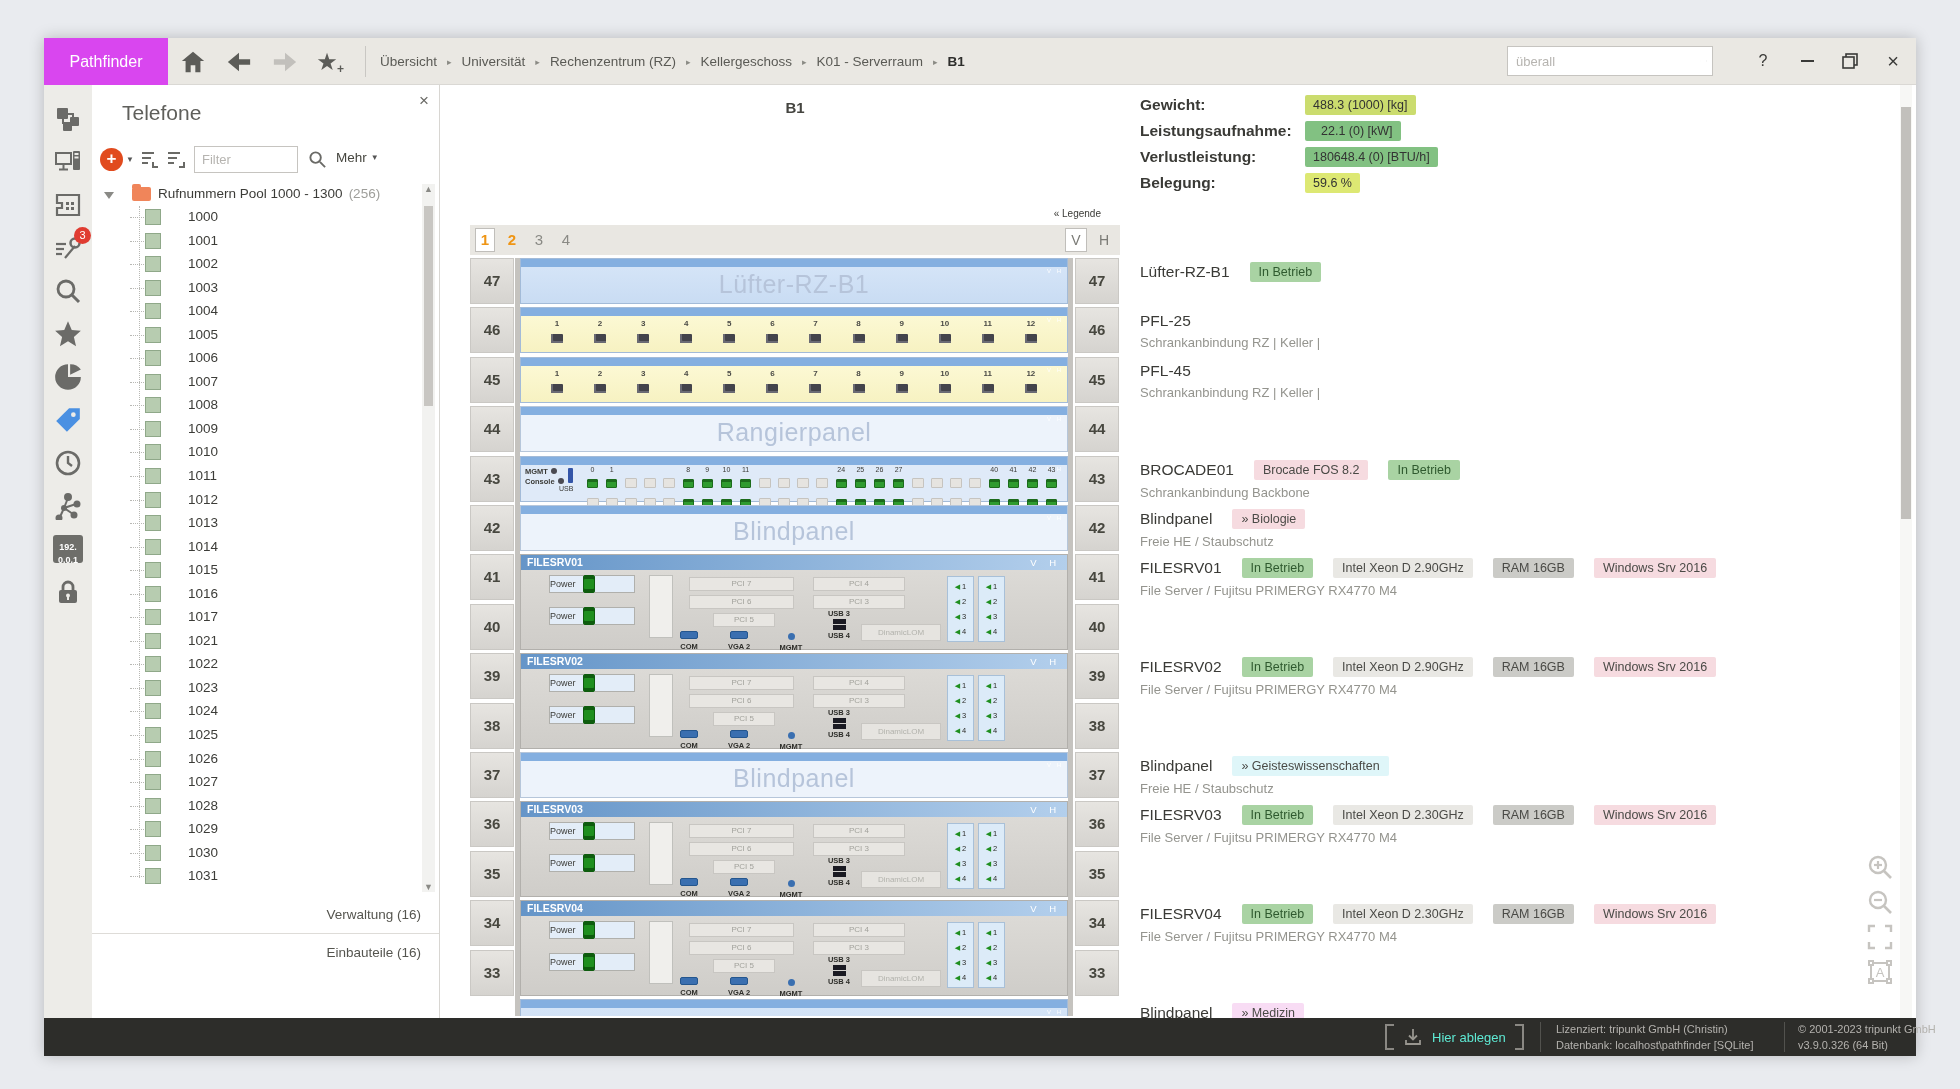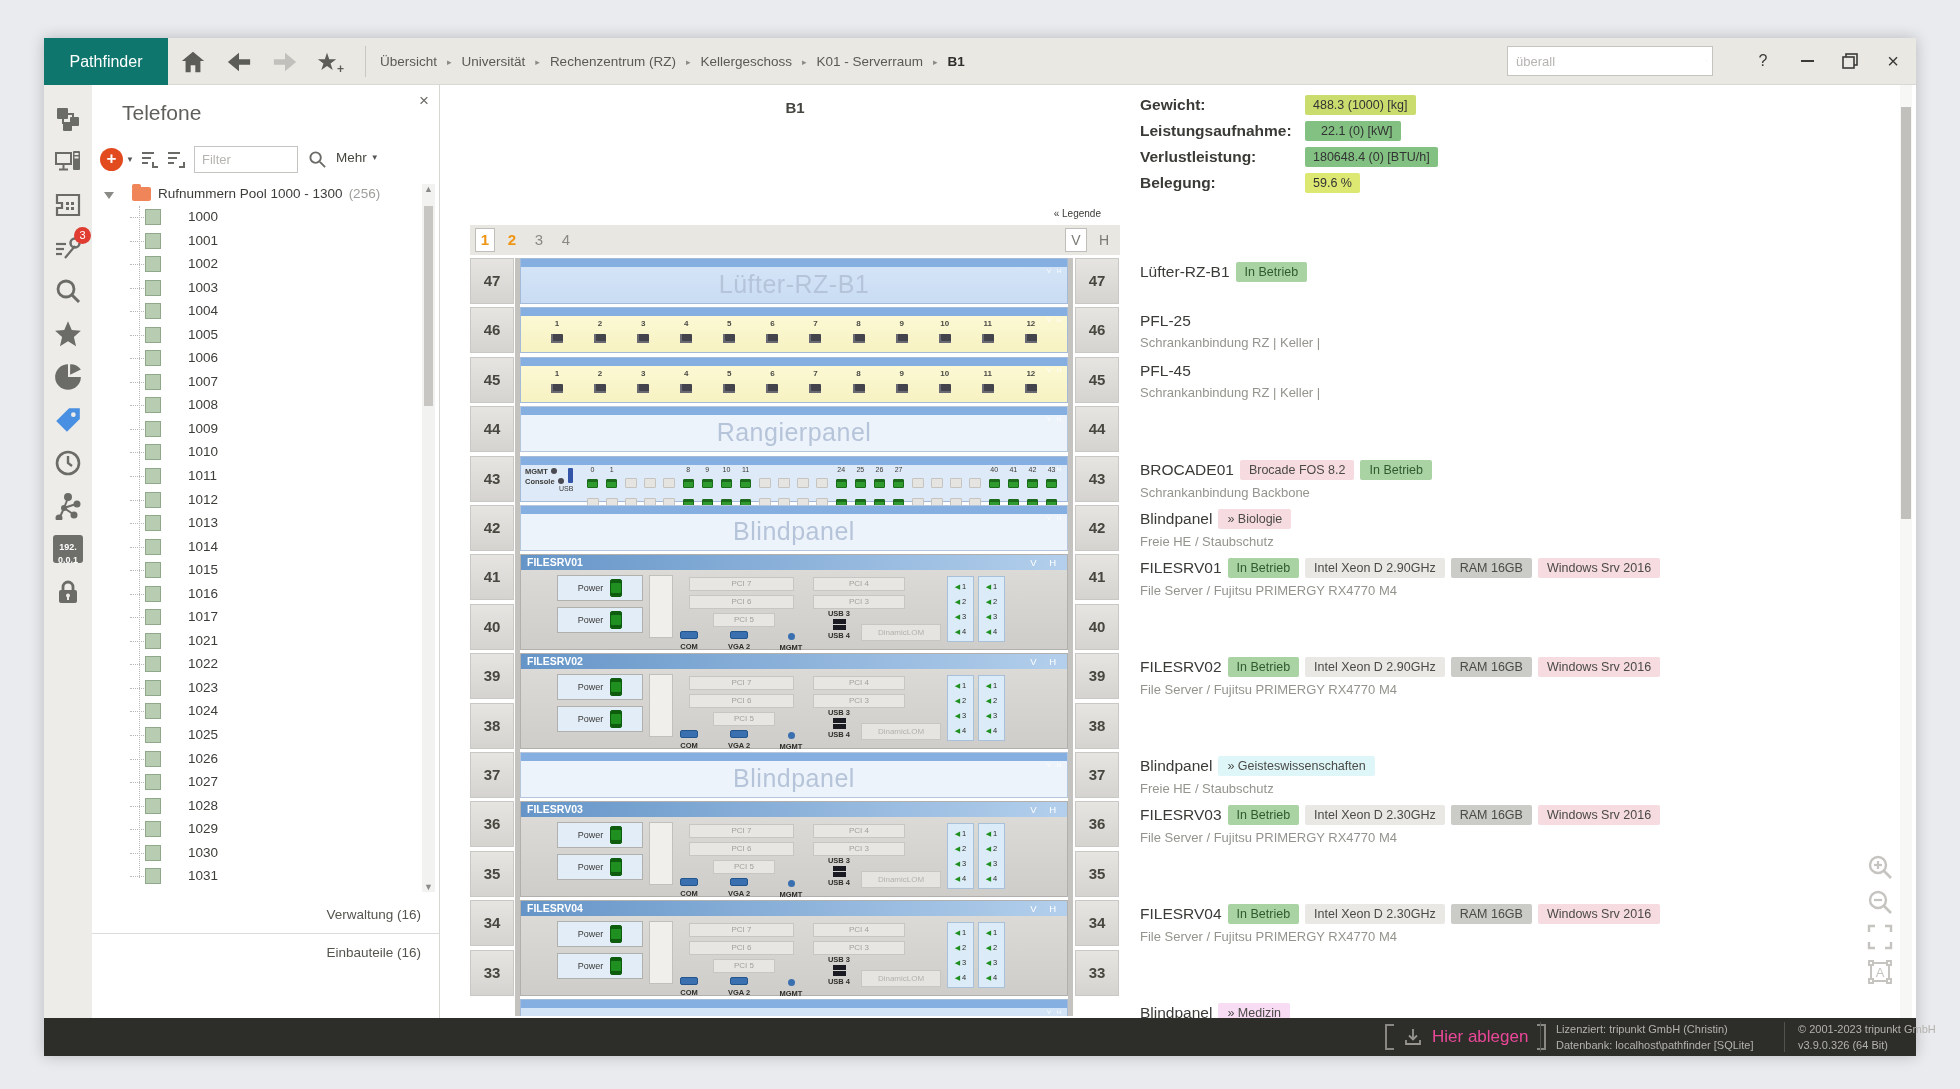--- a/index.html
+++ b/index.html
@@ -2,21 +2,21 @@
 <html><head>
 <meta charset="utf-8">
 <style>
   * { margin:0; padding:0; box-sizing:border-box; }
   html,body { width:1960px; height:1089px; }
   body { background:#e9ebef; font-family:"Liberation Sans","DejaVu Sans",sans-serif; position:relative; overflow:hidden; }
   .window { position:absolute; left:44px; top:38px; width:1872px; height:1018px; background:#fff; box-shadow:0 0 14px rgba(0,0,0,.22); }
 
   
   .topbar { position:absolute; left:0; top:0; width:100%; height:47px; background:#eae8e3; border-bottom:1px solid #dad8d4; }
-  .logo { position:absolute; left:0; top:0; width:124px; height:47px; background:#0f766e; color:#fff; font-size:16px; text-align:center; line-height:47px; }
+  .logo { position:absolute; left:0; top:0; width:124px; height:47px; background:#d946ef; color:#fff; font-size:16px; text-align:center; line-height:47px; }
   .navicon { position:absolute; top:9px; width:30px; height:30px; display:flex; align-items:center; justify-content:center; cursor:pointer; }
   .nav-home{left:134px}.nav-back{left:180px}.nav-fwd{left:226px}.nav-star{left:268px}
   .star-glyph{font-size:24px;color:#5c5c58;line-height:28px}
   .star-plus{position:absolute;right:-2px;bottom:1px;font-size:12px;font-weight:bold;color:#5c5c58}
   .topsep { position:absolute; left:321px; top:8px; width:1px; height:31px; background:#c9c7c3; }
   .breadcrumb { position:absolute; left:336px; top:0; height:47px; line-height:47px; font-size:13.5px; color:#5a5a55; white-space:nowrap; }
   .crumb { cursor:pointer; }
   .crumb.last { color:#2e2e2c; font-weight:bold; }
   .crumb-sep { color:#8a8a84; font-size:9px; margin:0 10px; position:relative; top:-1px; }
   .searchbox { position:absolute; left:1463px; top:8px; width:206px; height:30px; background:#fff; border:1px solid #c6c4c0; display:flex; align-items:center; }
@@ -110,21 +110,21 @@
   .sw-col { flex:1; text-align:center; }
   .sw-num { display:block; font-size:7px; color:#3a3a36; line-height:8px; height:8px; }
   .plug-g { display:inline-block; width:11px; height:9px; background:#2f9b2f; border:1px solid #1c6b1c; border-radius:1px; box-shadow:inset 0 2px 0 #1c6b1c; }
   .plug-e { display:inline-block; width:12px; height:10px; background:#e6e4e0; border:1px solid #c6c4c0; border-radius:1px; }
   .sw-row2 { display:block; margin-top:2px; }
   .device.server { background:#d7d5d1; border:1px solid #b2b0ac; }
   .srv-header { height:15px; background:linear-gradient(90deg,#6595c8,#b3cfec); position:relative; }
   .srv-name { position:absolute; left:6px; top:0; font-size:10.5px; font-weight:bold; color:#fff; line-height:15px; }
   .srv-vh { position:absolute; right:6px; top:0; font-size:9.5px; letter-spacing:5px; color:#fff; line-height:15px; }
   .srv-body { position:relative; height:79px; background:linear-gradient(180deg,#dcdad6,#cfcdc9); }
-  .psu { position:absolute; left:28px; width:86px; height:26px; background:#e3edf8; border:1px solid #b0b0ac; display:flex; align-items:center; justify-content:center; gap:7px;margin-left:8px; }
+  .psu { position:absolute; left:28px; width:86px; height:18px; background:#e3edf8; border:1px solid #b0b0ac; display:flex; align-items:center; justify-content:flex-start; gap:7px; }
   .psu-label { font-size:9px; color:#3a3a36; }
   .psu-plug { width:12px; height:18px; background:#1f8f1f; border:1px solid #0e5c0e; border-radius:2px; box-shadow:inset 0 3px 0 #0e5c0e, inset 0 -3px 0 #0e5c0e; }
   .blankslot { position:absolute; left:128px; top:5px; width:24px; height:63px; background:#f0efec; border:1px solid #c0c0bc; }
   .pcislot { position:absolute; height:14px; background:#e8e6e2; border:1px solid #c8c6c2; font-size:8px; color:#a2a29c; text-align:center; line-height:12px; }
   .conn { position:absolute; width:36px; text-align:center; }
   .conn-plug { display:inline-block; width:18px; height:8px; background:#3a6fb0; border:1px solid #24568e; border-radius:2px; }
   .conn-label { display:block; font-size:7.5px; font-weight:bold; color:#2e2e2a; line-height:8px; }
   .mgmt-dot { display:inline-block; width:7px; height:7px; background:#3a6fb0; border-radius:50%; }
   .usbcol { position:absolute; left:300px; top:39px; width:36px; text-align:center; }
   .usb-label { display:block; font-size:7.5px; font-weight:bold; color:#2e2e2a; line-height:9px; }
@@ -137,37 +137,37 @@
 
   
   .rightpanel { position:absolute; left:1090px; top:47px; width:766px; height:933px; background:#fff; overflow:hidden; }
   .stats { position:absolute; left:6px; top:10px; }
   .stat-row { height:26px; }
   .stat-label { display:inline-block; width:165px; font-size:15.5px; font-weight:bold; color:#3a3a36; vertical-align:middle; }
   .stat-value { display:inline-block; font-size:12.5px; color:#333; padding:3px 8px; border-radius:2px; vertical-align:middle; }
   .equip-list { position:absolute; left:6px; top:177px; width:740px; height:756px; }
   .equip { position:absolute; left:0; width:740px; cursor:pointer; }
   .equip-name { font-size:15.5px; color:#3a3a36; vertical-align:middle; }
-  .bdg { display:inline-block; font-size:12.5px; padding:3px 9px; border-radius:2px; margin-left:6px; vertical-align:middle; color:#4a4a46; }
+  .bdg { display:inline-block; font-size:12.5px; padding:3px 9px; border-radius:2px; margin-left:20px; vertical-align:middle; color:#4a4a46; }
   .bdg.g { color:#2f5a2f; }
   .equip-sub { font-size:13px; color:#94948e; margin-top:5px; }
 
   
   .zoomctrls { position:absolute; left:1822px; top:815px; display:flex; flex-direction:column; gap:7px; }
   .zoombtn { width:28px; height:28px; cursor:pointer; }
   .main-scroll { position:absolute; left:1856px; top:47px; width:12px; height:933px; background:#f7f7f5; }
   .main-thumb { position:absolute; left:1px; top:22px; width:10px; height:412px; background:#c2c0bc; }
 
   
   .statusbar { position:absolute; left:0; bottom:0; width:100%; height:38px; background:#2d2d2a; }
   .dropzone { position:absolute; left:1341px; top:6px; height:26px; display:flex; align-items:center; gap:9px; cursor:pointer; }
   .bk { width:9px; height:26px; border:2px solid #8a8883; }
   .bk-l { border-right:none; }
   .bk-r { border-left:none; }
-  .drop-label { font-size:17px; color:#ec4899; }
+  .drop-label { font-size:13px; color:#5eead4; }
   .sb-sep { position:absolute; top:4px; width:1px; height:30px; background:#52524e; }
   .sb-block { position:absolute; top:3px; font-size:11px; color:#b4b2ae; line-height:16px; white-space:nowrap; }
 </style>
 </head>
 <body>
 
 <div class="window">
 
   <div class="topbar">
     <div class="logo">Pathfinder</div>

